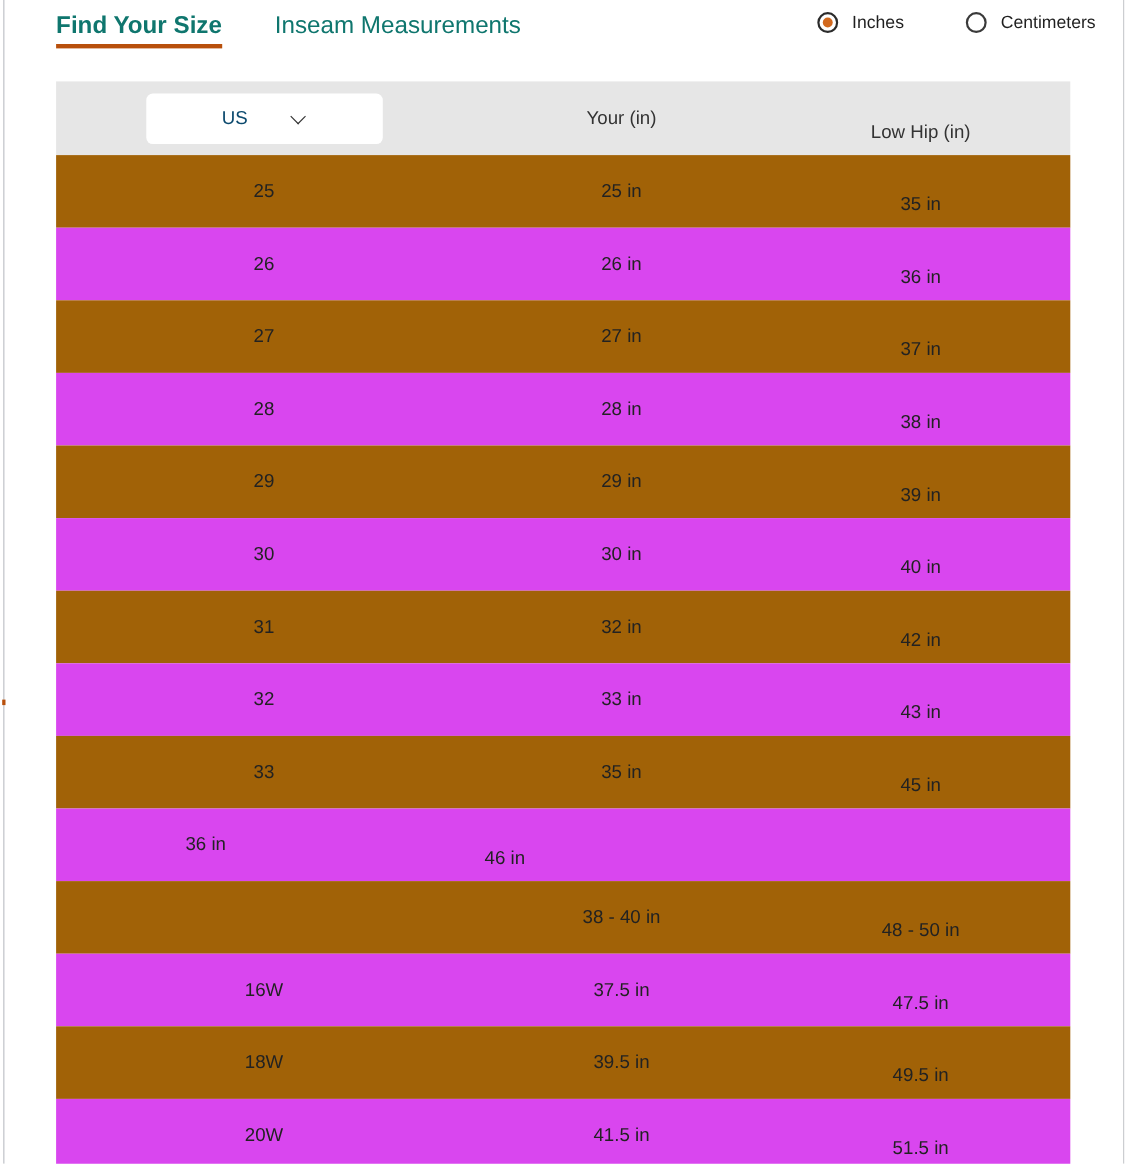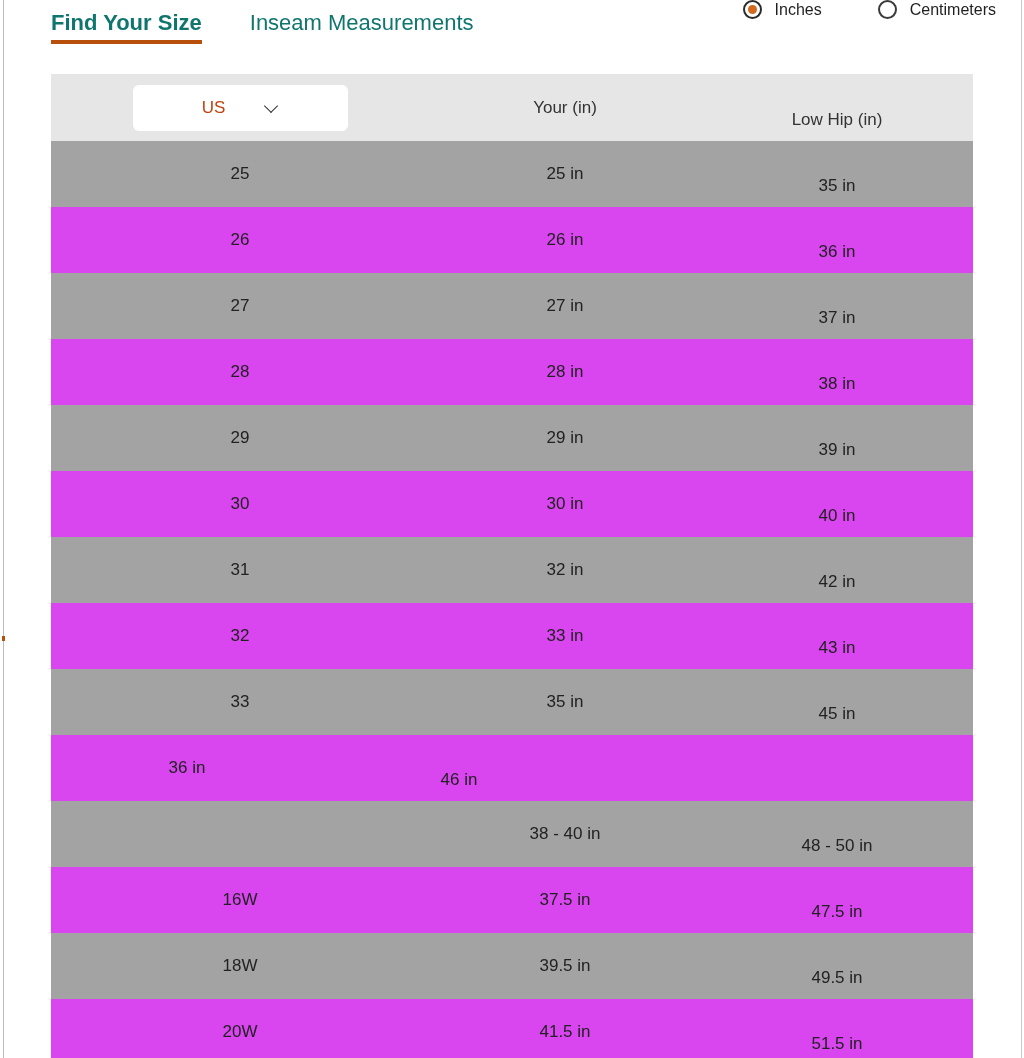--- a/index.html
+++ b/index.html
@@ -75,21 +75,21 @@
     left: 0;
     right: 0;
     bottom: 8px;
     height: 4px;
     background: #b8500c;
   }
 
   .units {
     position: absolute;
     right: 28px;
-    top: 0;
+    top: 11px;
     display: flex;
     align-items: center;
     gap: 56px;
   }
 
   .unit-option {
     display: flex;
     align-items: center;
     gap: 13px;
     cursor: pointer;
@@ -134,21 +134,21 @@
     width: 922px;
   }
 
   .row.header {
     height: 67px;
     background: #e6e6e6;
   }
 
   .row.data {
     height: 66px;
-    background: #a3a3a3;
+    background: #a16207;
   }
   .row.data.alt {
     background: #d946ef;
   }
 
   .cell {
     text-align: center;
     font-size: 17px;
     color: #222222;
     white-space: nowrap;
@@ -171,21 +171,21 @@
     border: none;
     border-radius: 6px;
     display: flex;
     align-items: center;
     justify-content: center;
     gap: 40px;
     cursor: pointer;
   }
   .size-select .value {
     font-size: 17px;
-    color: #c2410c;
+    color: #0c4a6e;
   }
   .chevron {
     width: 13px;
     height: 13px;
     position: relative;
     flex: 0 0 auto;
   }
   .chevron::after {
     content: "";
     position: absolute;

